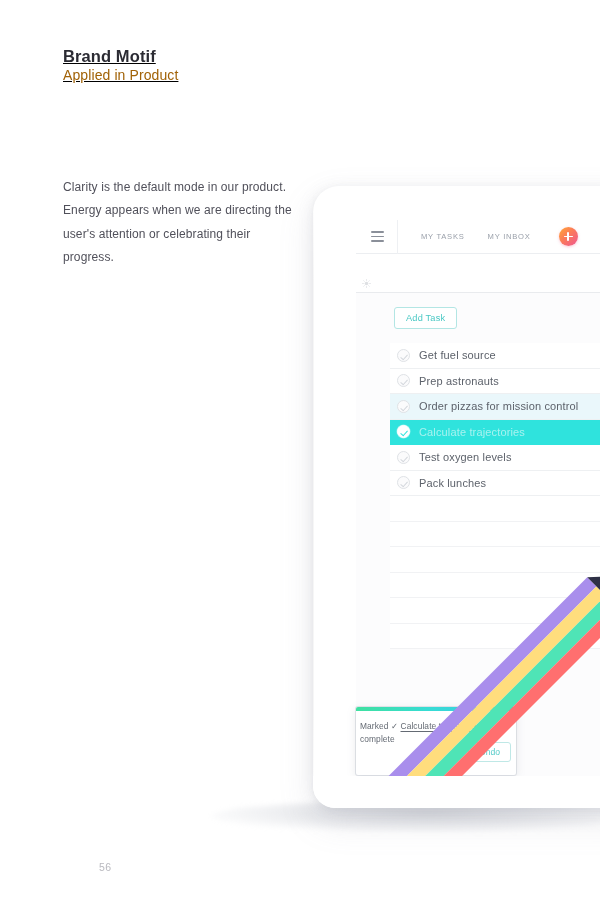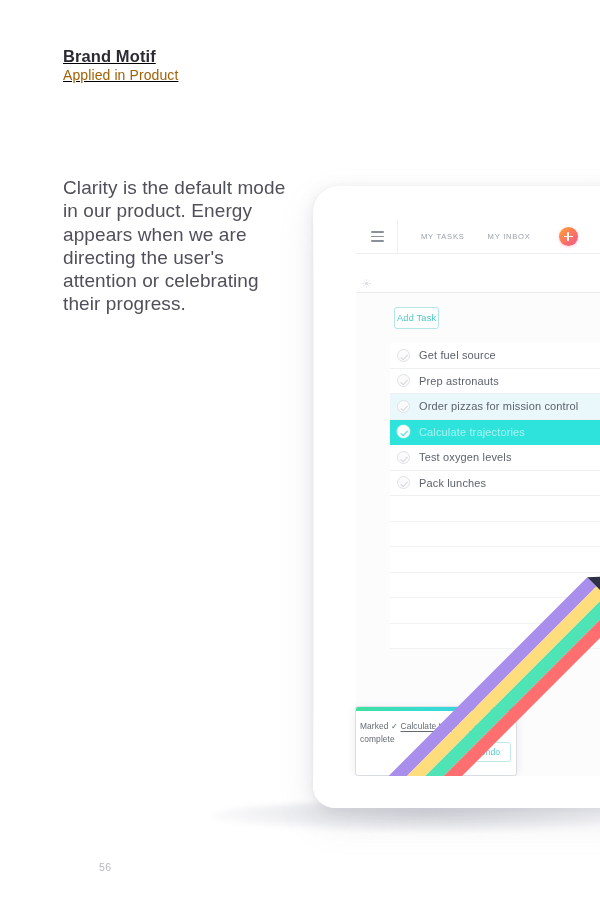--- a/index.html
+++ b/index.html
@@ -41,21 +41,21 @@
     color: #a16207;
     letter-spacing: 0.1px;
     line-height: 1.28;
   }
 
   #body-copy {
     position: absolute;
     left: 63px;
     top: 176px;
     width: 232px;
-    font-size: 19px;
+    font-size: 12px;
     line-height: 23.3px;
     color: #50505a;
     letter-spacing: 0.1px;
   }
 
   #page-number {
     position: absolute;
     left: 63px;
     top: 861px;
     font-size: 10.5px;
@@ -194,21 +194,21 @@
   .list-panel {
     position: relative;
     background: #fcfcfd;
     padding-top: 14px;
     height: 100%;
   }
 
   .add-task-btn {
     margin-left: 38px;
     display: inline-block;
-    padding: 5px 2px;
+    padding: 5px 11px;
     font-size: 9.2px;
     color: #49c8c4;
     border: 1px solid #b3e6e4;
     border-radius: 3px;
     background: #ffffff;
     cursor: pointer;
     letter-spacing: 0.2px;
   }
 
   .task-list {

